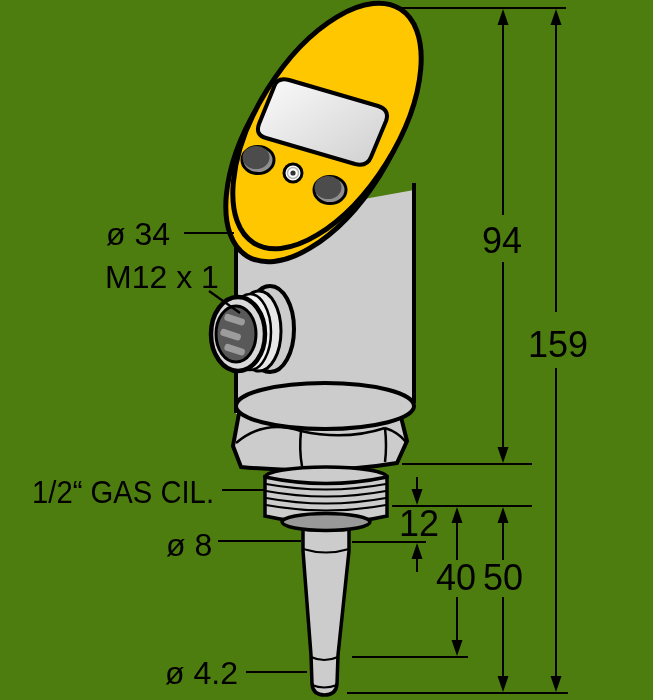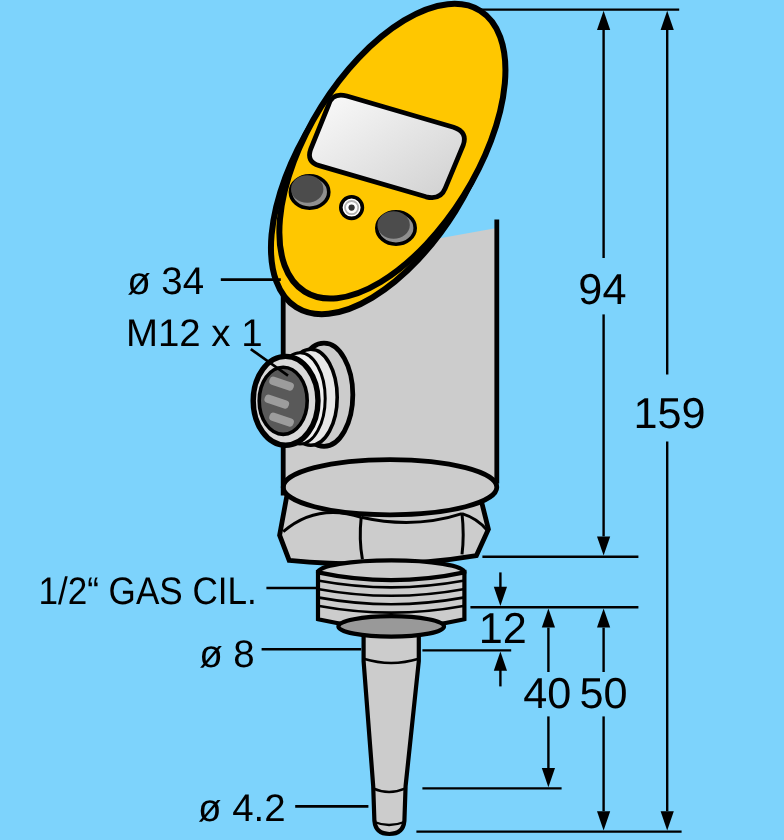--- a/index.html
+++ b/index.html
@@ -1,16 +1,16 @@
 <!DOCTYPE html>
 <html><head>
 <meta charset="utf-8">
 <style>
   html,body{margin:0;padding:0;background:#ffffff;}
-  .stage{position:relative;width:653px;height:700px;background:#7dd3fc;overflow:hidden;
+  .stage{position:relative;width:653px;height:700px;background:#4d7c0f;overflow:hidden;
          font-family:"Liberation Sans", sans-serif;}
   svg{display:block;}
   text{fill:#000000;}
   .lbl{font-size:32px;}
   .dim{font-size:36px;}
 </style>
 </head>
 <body>
 
 <div class="stage">

